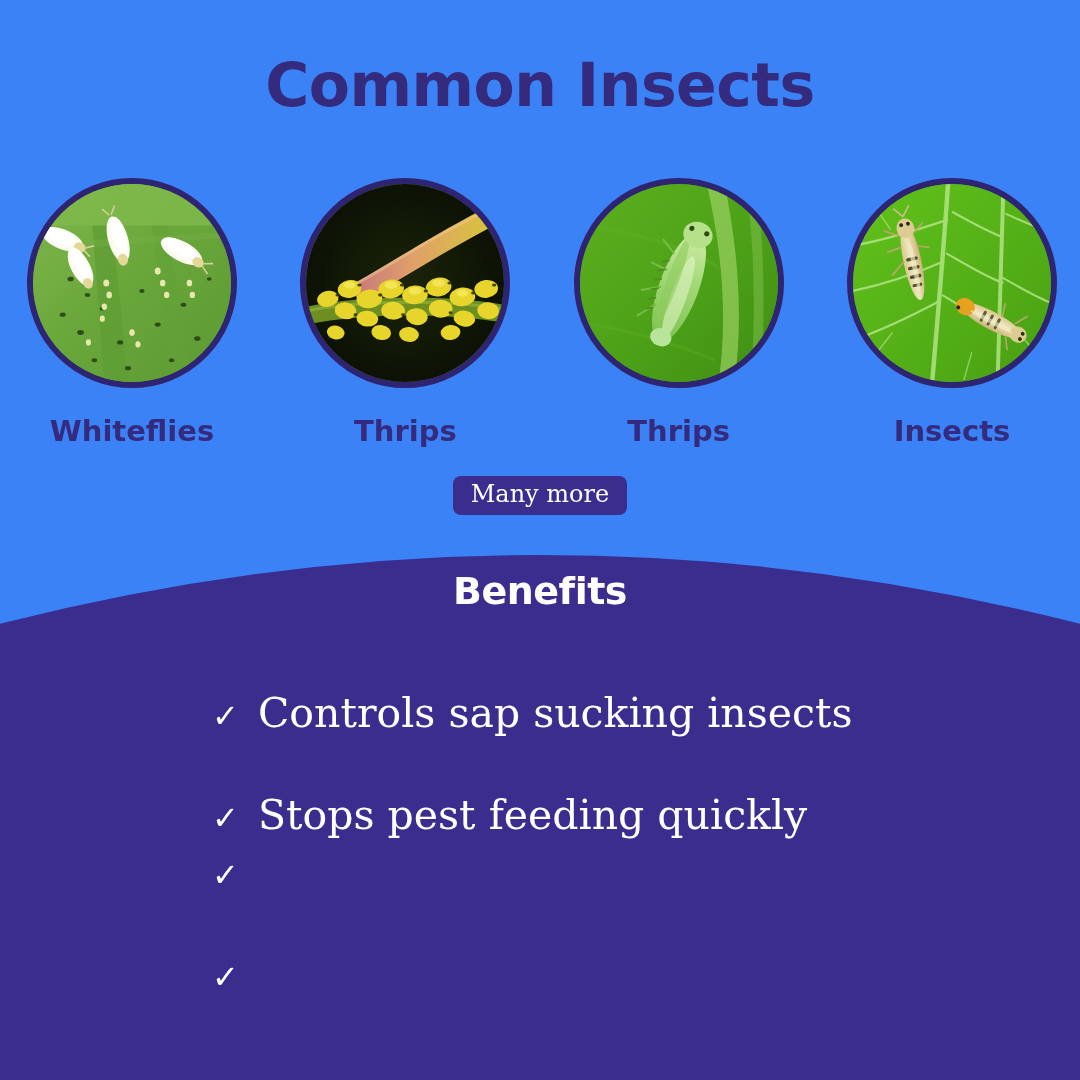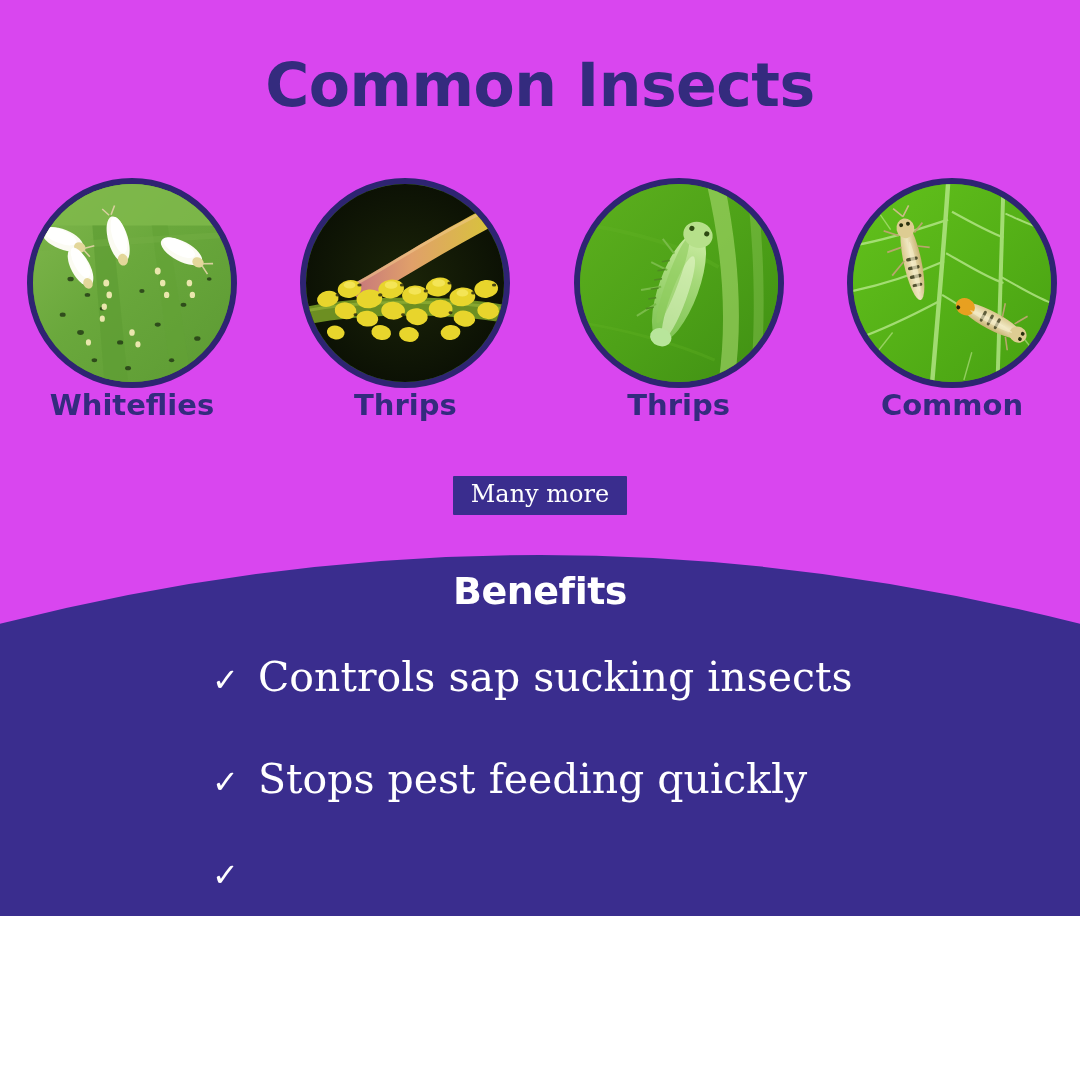--- a/index.html
+++ b/index.html
@@ -9,22 +9,22 @@
     width: 1080px;
     height: 1080px;
     background: #ffffff;
     font-family: "Liberation Sans", sans-serif;
     overflow: hidden;
   }
 
   .poster {
     position: relative;
     width: 1080px;
-    height: 916px;
-    background: #d946ef;
+    height: 1080px;
+    background: #3b82f6;
     overflow: hidden;
     padding-left: 13px;
   }
 
   
   .top-section {
     position: absolute;
     left: 0; top: 0;
     width: 1080px;
     height: 620px;
@@ -73,21 +73,21 @@
     display: block;
   }
 
   .insect-circle svg {
     display: block;
     width: 100%;
     height: 100%;
   }
 
   .insect-label {
-    margin-top: 2px;
+    margin-top: 28px;
     font-family: "DejaVu Sans", sans-serif;
     font-size: 29px;
     font-weight: 600;
     color: #342B7E;
     text-align: center;
     line-height: 1.1;
     white-space: nowrap;
   }
 
   .many-more-wrap {
@@ -99,21 +99,21 @@
   }
 
   .many-more-badge {
     display: inline-block;
     background: #3A2D8E;
     color: #ffffff;
     font-family: "DejaVu Serif", serif;
     font-size: 24px;
     font-weight: normal;
     padding: 6px 18px 8px 18px;
-    border-radius: 1px;
+    border-radius: 8px;
     line-height: 1.05;
   }
 
   
   .bottom-section {
     position: absolute;
     left: 0;
     top: 0;
     width: 1080px;
     height: 1080px;
@@ -179,20 +179,21 @@
     flex: 0 0 46px;
     line-height: 1;
   }
 
   .benefit-text {
     font-family: "DejaVu Serif", serif;
     font-size: 41px;
     color: #ffffff;
     line-height: 1.1;
     white-space: nowrap;
+    margin-top: 36px;
   }
 </style>
 </head>
 <body>
 
 <div class="poster">
 
   <div class="bottom-section">
     <svg class="arc-svg" viewBox="0 0 1080 1080" preserveAspectRatio="none">
       <path d="M -60,1080 L -60,640 Q 540,470 1140,640 L 1140,1080 Z" fill="#3A2D8E"></path>
@@ -473,21 +474,21 @@
               <ellipse cx="1" cy="0" rx="2.4" ry="24" fill="#f6eecb" opacity="0.6"></ellipse>
               <g stroke="#b9a66d" stroke-width="1.6" fill="none">
                 <path d="M-8,-22 l-13,-8"></path>
                 <path d="M-8,-8 l-14,4"></path>
                 <path d="M8,-20 l11,-8"></path>
               </g>
               <circle cx="4" cy="36" r="2" fill="#1e2208"></circle>
             </g>
           </svg>
         </div>
-        <div class="insect-label">Common</div>
+        <div class="insect-label">Insects</div>
       </div>
 
     </div>
 
     <div class="many-more-wrap">
       <span class="many-more-badge">Many more</span>
     </div>
 
   </div>
 

